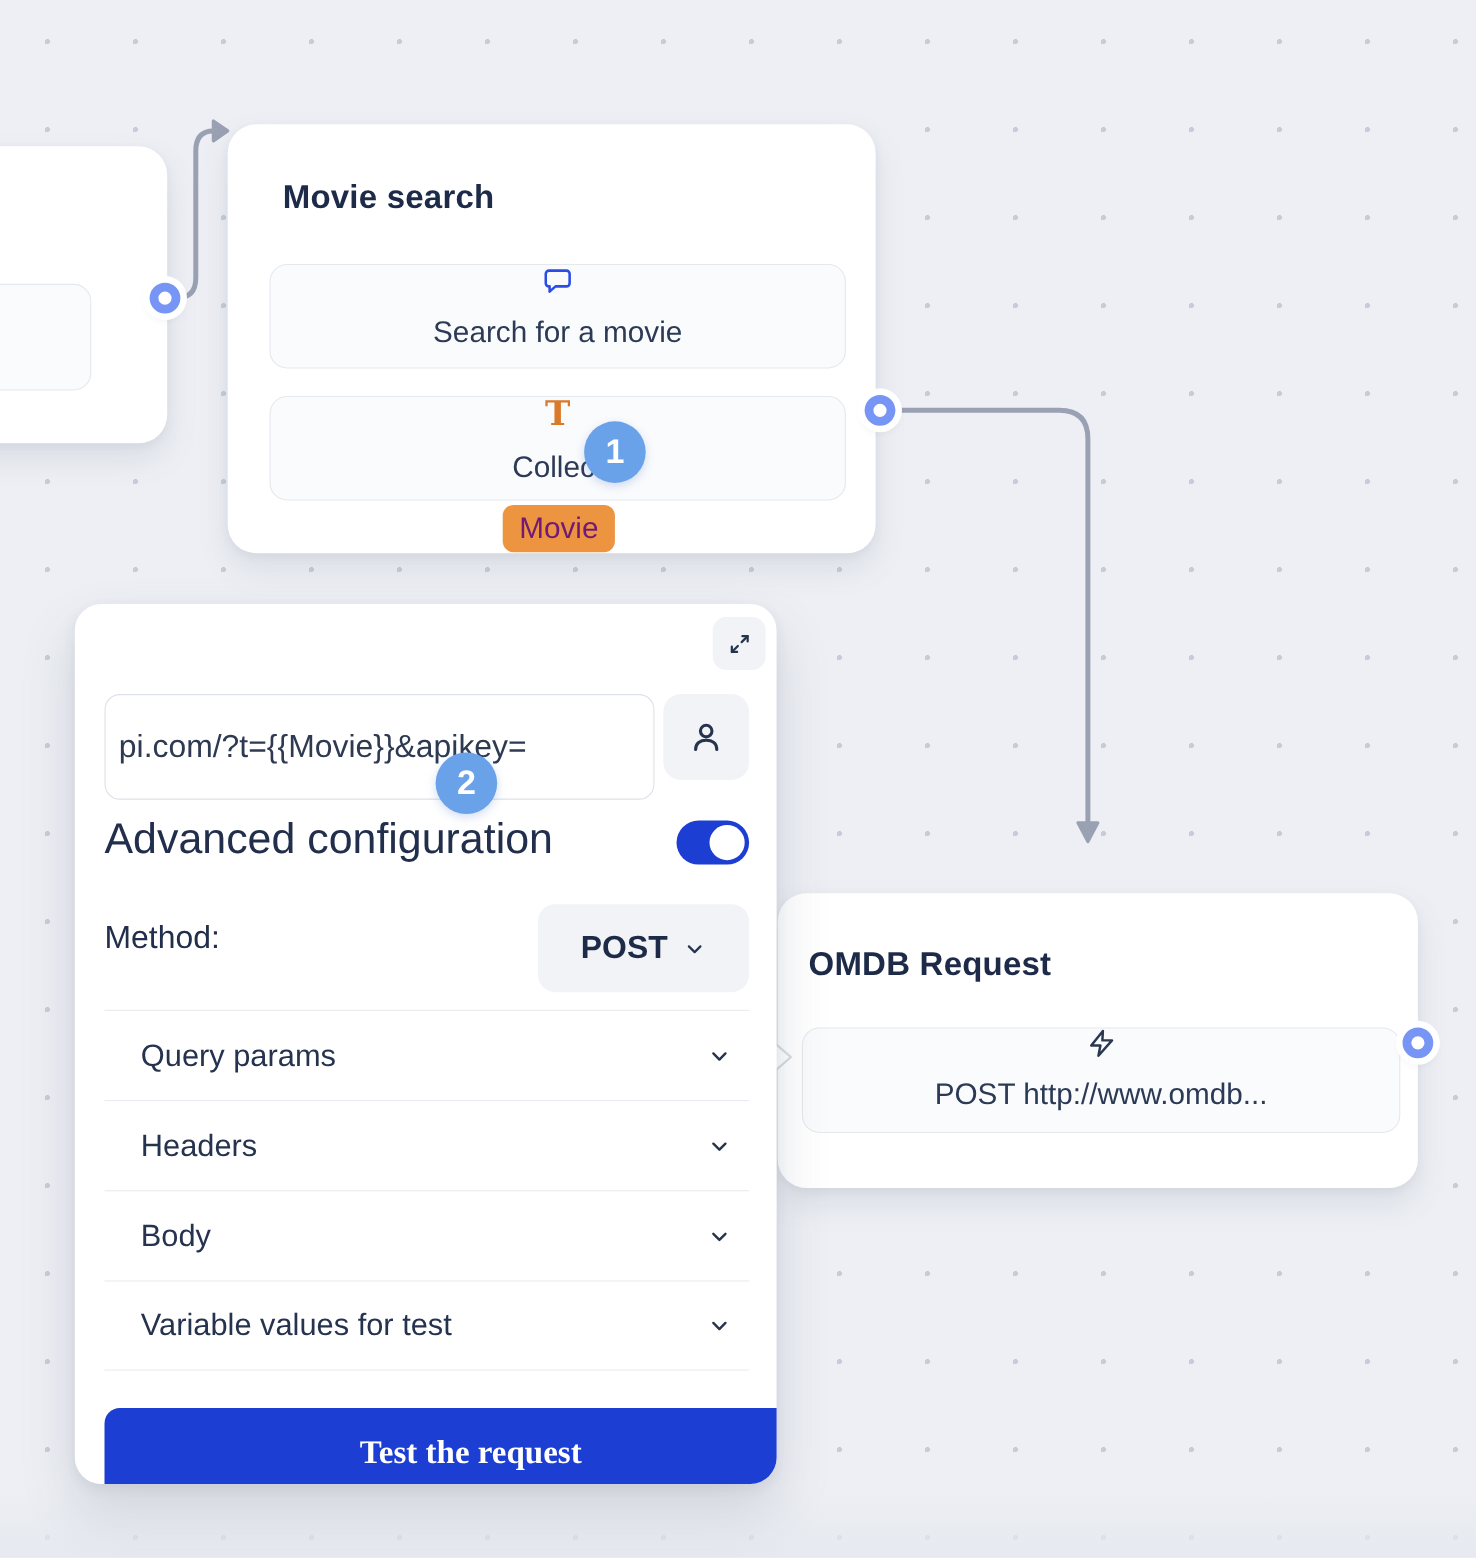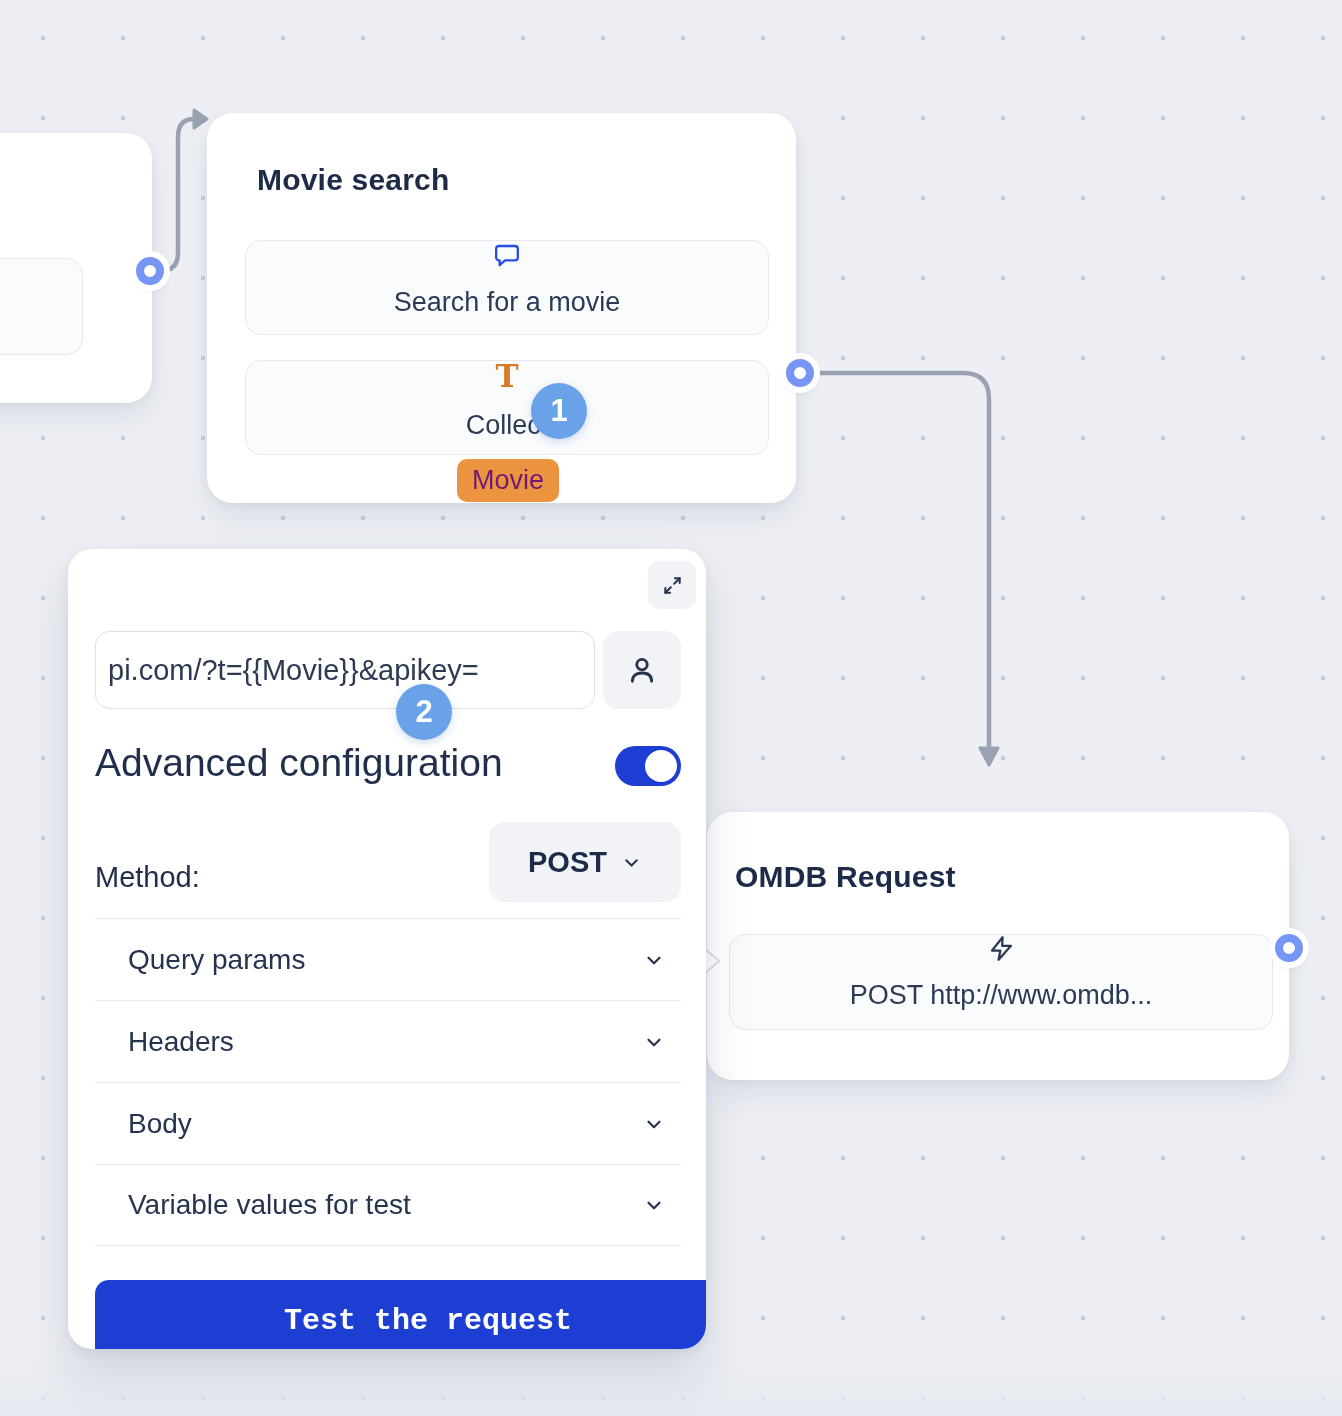--- a/index.html
+++ b/index.html
@@ -55,46 +55,46 @@
 
   .panel{
     position:absolute;left:68px;top:549px;width:638px;height:800px;background:#fff;border-radius:24px;
     z-index:3;overflow:hidden;box-shadow:0 24px 48px rgba(70,82,104,.17),0 4px 12px rgba(70,82,104,.08);
   }
   .icon-btn{position:absolute;background:#f1f3f6;border:none;border-radius:12px;display:flex;
     align-items:center;justify-content:center;cursor:pointer;padding:0;}
   .expand-btn{left:580px;top:12px;width:48px;height:48px;}
   .person-btn{left:535px;top:82px;width:78px;height:78px;border-radius:16px;}
   .url-input{
-    position:absolute;left:27px;top:82px;width:500px;height:78px;box-sizing:border-box;
+    position:absolute;left:27px;top:82px;width:500px;height:96px;box-sizing:border-box;
     border:1.6px solid #dde1e8;border-radius:14px;background:#fff;
     font-family:"Liberation Sans",sans-serif;font-size:29px;color:#2e3a52;padding:0 10px 0 12px;outline:none;
   }
   .adv-label{position:absolute;left:27px;top:192px;font-size:39px;color:#222f4c;}
   .toggle{position:absolute;left:547px;top:197px;width:66px;height:40px;border-radius:20px;
     background:#c8cdd8;cursor:pointer;}
   .toggle.on{background:var(--accent-blue);}
   .toggle .knob{position:absolute;top:4px;left:4px;width:32px;height:32px;border-radius:50%;background:#fff;transition:left .15s;}
   .toggle.on .knob{left:30px;}
-  .method-label{position:absolute;left:27px;top:312px;font-size:29px;color:#222f4c;}
+  .method-label{position:absolute;left:27px;top:288px;font-size:29px;color:#222f4c;}
   .method-select{
     position:absolute;left:421px;top:273px;width:192px;height:80px;background:#f1f3f6;border:none;border-radius:16px;
     display:flex;align-items:center;justify-content:center;gap:14px;cursor:pointer;
     font-family:"Liberation Sans",sans-serif;font-size:29px;font-weight:600;color:var(--navy);
   }
   .sections{position:absolute;left:27px;top:369px;width:586px;}
   .section-row{
     height:82px;display:flex;align-items:center;justify-content:space-between;
     border-top:1.5px solid #e8ebef;padding:0 16px 0 33px;box-sizing:border-box;
     font-size:28px;color:#26334f;cursor:pointer;
   }
   .section-row:last-child{border-bottom:1.5px solid #e8ebef;}
   .test-btn{
     position:absolute;left:27px;top:731px;width:666px;height:82px;background:var(--accent-blue);
-    border:none;border-radius:14px;color:#fff;font-family:Liberation Mono, monospace;
+    border:none;border-radius:14px;color:#fff;font-family:Liberation Serif, serif;
     font-size:30px;font-weight:700;cursor:pointer;
   }
 </style>
 </head>
 <body>
 
 <div class="canvas">
 
   <svg class="edges" width="1342" height="1416">
     <path class="edge" d="M152 271 L160 271 Q178 271 178 253 L178 137 Q178 119 194 119"></path>

